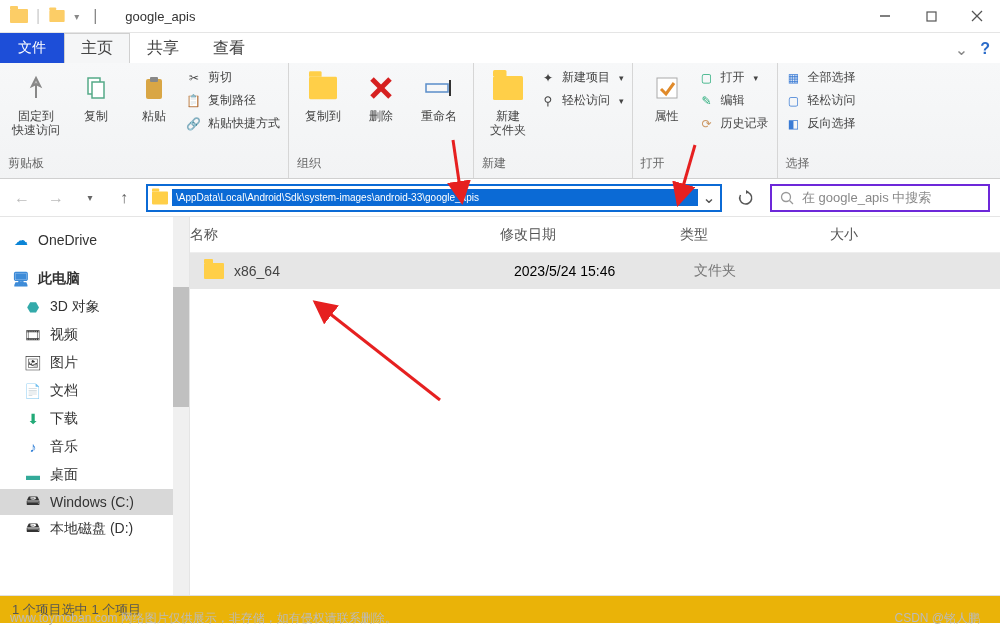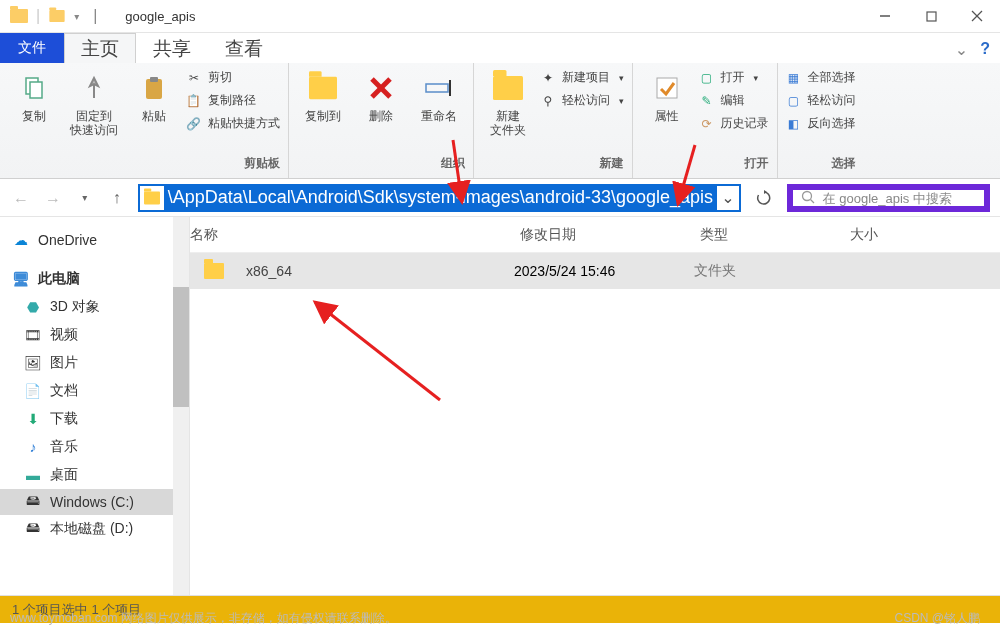--- a/index.html
+++ b/index.html
@@ -11,67 +11,67 @@
 .titlebar .folder-mini { width: 18px; height: 14px; background: #fccd66; border-radius: 1px; position: relative; }
 .titlebar .folder-mini::before { content:''; position:absolute; top:-3px; left:0; width:8px; height:3px; background:#fccd66; border-radius:1px 1px 0 0; }
 .titlebar .sep { color:#888; margin:0 6px; }
 .titlebar .title { margin-left: 14px; font-size: 13px; color: #333; }
 .win-controls { position: absolute; right: 0; top: 0; display: flex; }
 .win-btn { width: 46px; height: 32px; display: flex; align-items: center; justify-content: center; font-size: 13px; color: #555; }
 
 
 .tabrow { height: 30px; background: #fff; display: flex; align-items: flex-end; position: relative; }
 .tabrow .file-tab { background: #1d4ed8; color: #fff; padding: 6px 18px; font-size: 14px; height: 30px; display:flex; align-items:center; }
-.tabrow .tab { padding: 6px 16px; font-size: 19px; color: #444; height: 30px; display:flex; align-items:center; border:1px solid transparent; border-bottom:none; }
+.tabrow .tab { padding: 6px 16px; font-size: 16px; color: #444; height: 30px; display:flex; align-items:center; border:1px solid transparent; border-bottom:none; }
 .tabrow .tab.active { border-color:#d0d0d0; background:#f5f6f7; }
 .tabrow .helpers { position:absolute; right:10px; bottom:4px; display:flex; gap:12px; color:#6b8fd8; }
 
 
 .ribbon { height: 116px; background: linear-gradient(#f7f8f9,#f2f3f4); border-bottom: 1px solid #d0d0d0; display:flex; }
 .group { border-right: 1px solid #d6d6d6; padding: 4px 8px 0 8px; display:flex; flex-direction:column; }
 .group-body { flex:1; display:flex; align-items:flex-start; gap:6px; }
-.group-label { text-align:right; font-size:12px; color:#666; padding:4px 0 6px 0;font-weight:bold; }
+.group-label { text-align:left; font-size:12px; color:#666; padding:4px 0 6px 0; }
 .big-btn { display:flex; flex-direction:column; align-items:center; gap:4px; padding:4px; min-width:52px; }
 .big-btn .lbl { font-size:12px; color:#444; text-align:center; line-height:1.2; }
 .icon-box { width:34px; height:34px; display:flex; align-items:center; justify-content:center; }
 .small-row { display:flex; flex-direction:column; gap:6px; padding-top:2px; }
 .small-item { display:flex; align-items:center; gap:6px; font-size:12px; color:#444; }
 .small-item .ic { width:16px; height:16px; display:inline-flex; align-items:center; justify-content:center; }
 
 
 .navbar { height: 38px; display:flex; align-items:center; padding:0 10px; gap:10px; border-bottom:1px solid #e5e5e5; }
 .nav-arrow { width:24px; height:24px; display:flex; align-items:center; justify-content:center; color:#666; font-size:16px; }
 .nav-arrow.disabled { color:#bbb; }
 .addr { flex:1; height:28px; border:2px solid #0b6ad5; display:flex; align-items:center; background:#fff; }
 .addr .addr-icon { width:24px; display:flex; align-items:center; justify-content:center; }
-.addr .addr-text { flex:1; font-size:18px; color:#fff; background:#0b6ad5; padding:3px 4px; white-space:nowrap; overflow:hidden; }
+.addr .addr-text { flex:1; font-size:10px; color:#fff; background:#0b6ad5; padding:3px 4px; white-space:nowrap; overflow:hidden; }
 .addr .addr-chevron { width:22px; text-align:center; color:#555; }
 .refresh { width:28px; height:28px; display:flex; align-items:center; justify-content:center; color:#555; }
-.search { width:220px; height:28px; border:6px solid #6d28d9; display:flex; padding:0 8px; gap:8px; color:#888; font-size:13px; }
+.search { width:220px; height:28px; border:2px solid #6d28d9; display:flex; align-items:center; padding:0 8px; gap:8px; color:#888; font-size:13px; }
 
 
 .body { display:flex; height: 378px; }
 .sidebar { width: 190px; border-right:1px solid #e5e5e5; overflow-y:auto; padding-top:10px; position:relative; }
 .side-scroll { position:absolute; right:0; top:0; bottom:0; width:16px; background:#f0f0f0; }
 .side-thumb { position:absolute; right:0; top:70px; width:16px; height:120px; background:#c0c0c0; }
 .tree-item { display:flex; align-items:center; gap:8px; padding:5px 8px 5px 24px; font-size:14px; color:#333; }
 .tree-item.root { padding-left:12px; font-weight:400; }
 .tree-item.bold { font-weight:600; }
 .tree-item.sel { background:#d8d8d8; }
 .t-icon { width:18px; height:16px; display:inline-flex; align-items:center; justify-content:center; }
 
 .content { flex:1; display:flex; flex-direction:column; }
 .col-headers { display:flex; height:36px; align-items:center; font-size:14px; color:#555; border-bottom:1px solid #eee; padding-left:0; }
 .col-name { width: 310px; }
-.col-date { width: 180px; margin-left: 20px; }
+.col-date { width: 180px; }
 .col-type { width: 150px; }
 .col-size { flex:1; }
 .row { display:flex; align-items:center; height:36px; padding-left:14px; font-size:14px; color:#444; }
 .row.sel { background:#e6e6e6; }
-.row .c-name { width:310px; display:flex; align-items:center; gap:22px; }
+.row .c-name { width:310px; display:flex; align-items:center; gap:10px; }
 .row .c-date { width:180px; color:#000000; }
 .row .c-type { width:150px; color:#777; }
 .folder-ico { width:20px; height:16px; background:#ffcf48; border-radius:1px; position:relative; display:inline-block; }
 .folder-ico::before { content:''; position:absolute; top:-4px; left:0; width:9px; height:4px; background:#ffcf48; border-radius:1px 1px 0 0; }
 
 
 .status { height:28px; border-top:1px solid #e0e0e0; display:flex; align-items:center; padding:0 12px; font-size:13px; color:#555; gap:0; background:#eab308; }
 
 .watermark { position:absolute; bottom:6px; color:#bbb; font-size:12px; }
 .wm-left { left:10px; }
@@ -126,34 +126,34 @@
   </div>
 </div>
 
 <div class="ribbon">
 
   <div class="group">
     <div class="group-body">
       <div class="big-btn">
         <div class="icon-box">
             <svg width="28" height="28">
+              <path d="M14 4 L18 12 L14 10 L10 12 Z M14 10 L14 24" stroke="#888" stroke-width="2" fill="#bbb"></path>
+            </svg>
+          </div>
+        <div class="lbl" style="white-space:pre-line">固定到
+快速访问</div>
+      </div>
+      <div class="big-btn">
+        <div class="icon-box">
+            <svg width="28" height="28">
               <rect x="6" y="4" width="12" height="16" fill="#fff" stroke="#5a8" stroke-width="1.5"></rect>
               <rect x="10" y="8" width="12" height="16" fill="#fff" stroke="#5a8" stroke-width="1.5"></rect>
             </svg>
           </div>
         <div class="lbl">复制</div>
-      </div>
-      <div class="big-btn">
-        <div class="icon-box">
-            <svg width="28" height="28">
-              <path d="M14 4 L18 12 L14 10 L10 12 Z M14 10 L14 24" stroke="#888" stroke-width="2" fill="#bbb"></path>
-            </svg>
-          </div>
-        <div class="lbl" style="white-space:pre-line">固定到
-快速访问</div>
       </div>
       <div class="big-btn">
         <div class="icon-box">
             <svg width="28" height="28">
               <rect x="6" y="5" width="16" height="20" rx="2" fill="#d9a645"></rect>
               <rect x="10" y="3" width="8" height="5" rx="1" fill="#888"></rect>
             </svg>
           </div>
         <div class="lbl">粘贴</div>
       </div>

